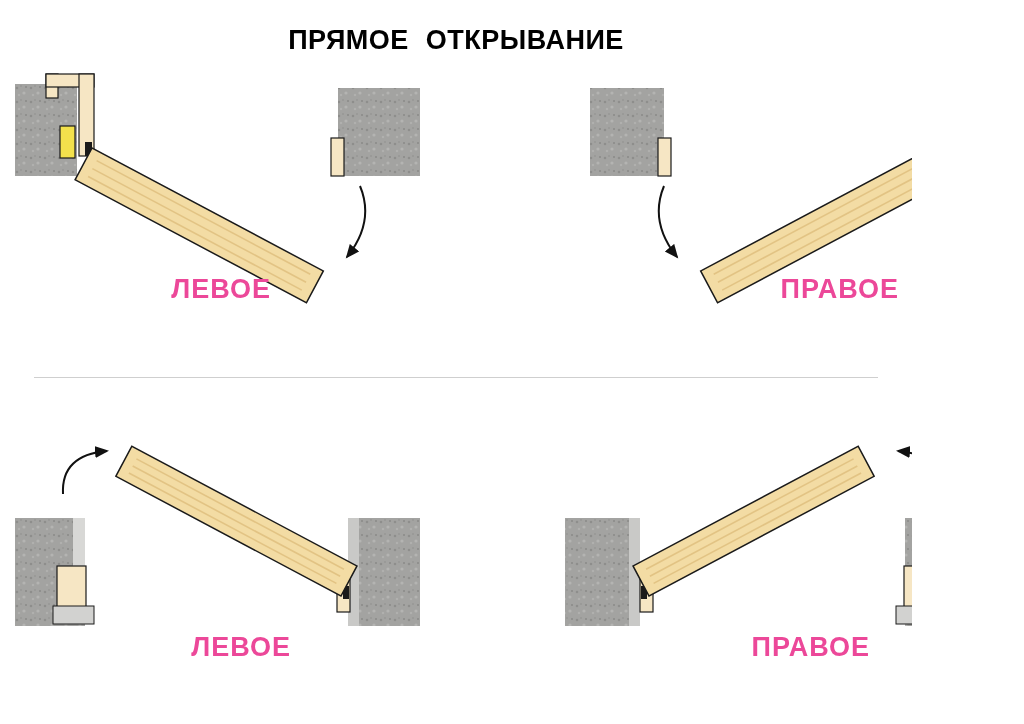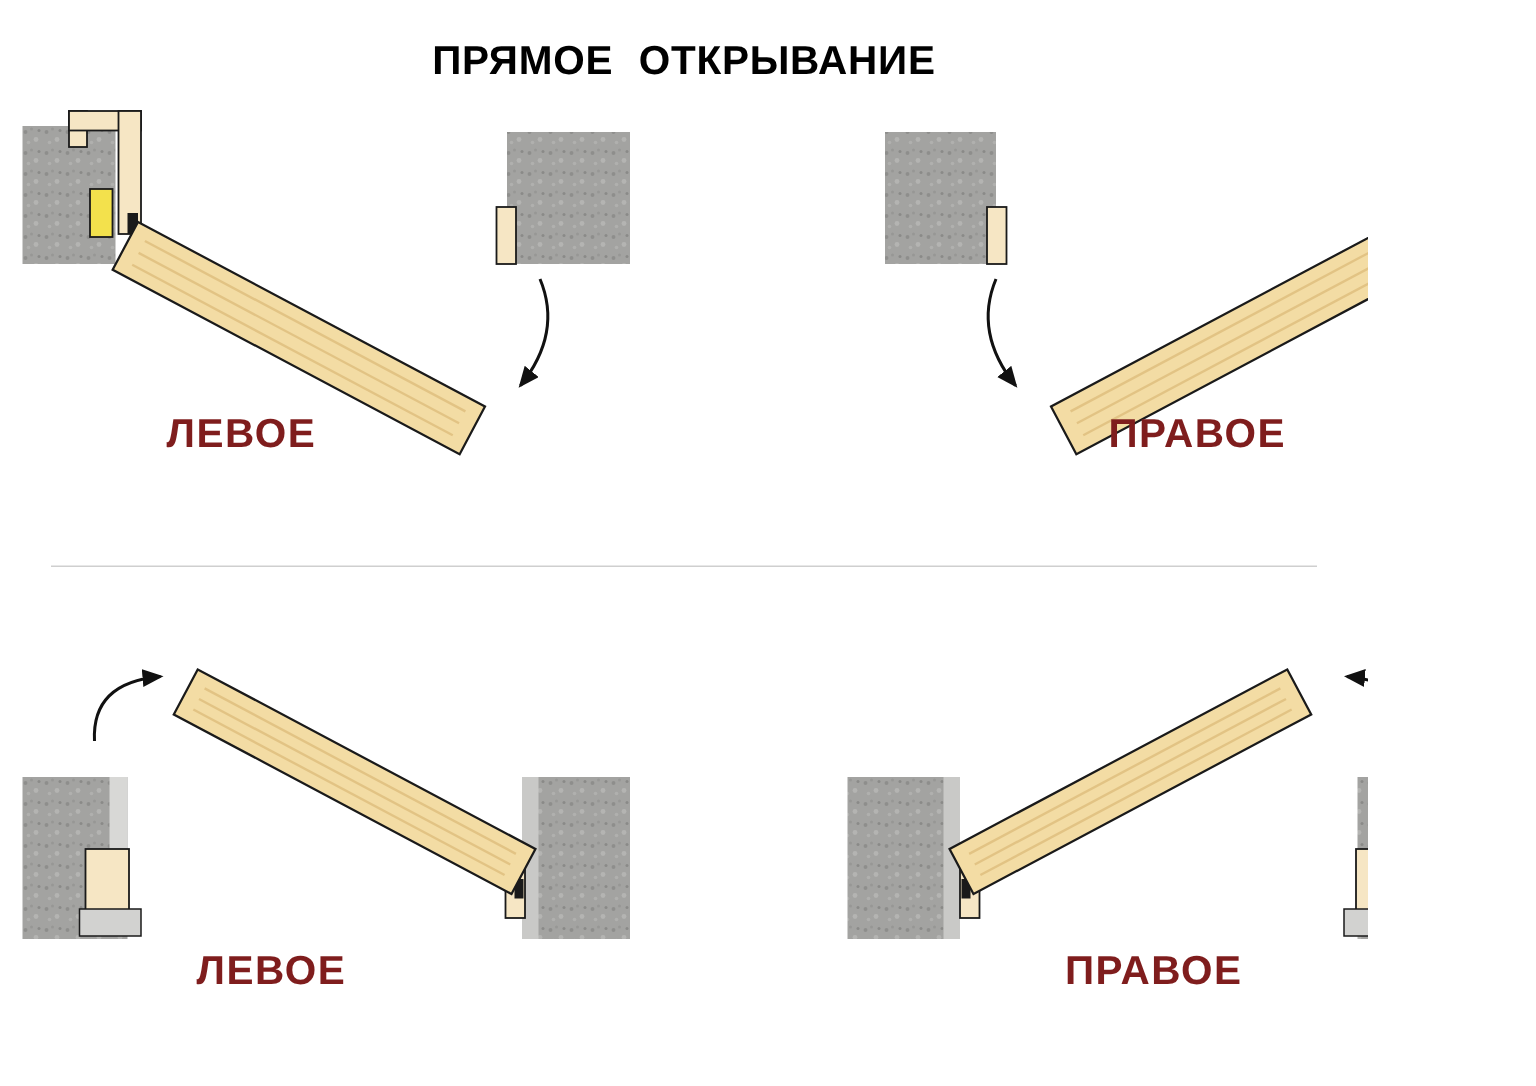--- a/index.html
+++ b/index.html
@@ -8,22 +8,22 @@
     font-family:"Liberation Sans",sans-serif;overflow:hidden;border-radius:10px;
   }
   .title{
     position:absolute;left:0;right:0;text-align:center;
     font-weight:700;font-size:27px;letter-spacing:.5px;word-spacing:9px;color:#000;
     line-height:1;
   }
   .title.top{top:27px;}
   .title.bottom{top:413px;}
   .variant-label{
-    position:absolute;width:160px;text-align:left;
-    font-weight:700;font-size:27px;letter-spacing:1px;color:#7f1d1d;line-height:1;
+    position:absolute;width:160px;text-align:right;
+    font-weight:700;font-size:27px;letter-spacing:1px;color:#ec4899;line-height:1;
   }
   .divider{position:absolute;left:34px;right:34px;top:377px;height:1px;background:#cfcfcf;}
   svg.diagram{position:absolute;left:0;top:0;}
   .frame{stroke:#1a1a1a;stroke-width:1.2;}
   .door{stroke:#1a1a1a;stroke-width:1.5;}
   .stripes line{stroke-width:1.6;}
   .arrow{fill:none;stroke:#111111;stroke-width:2;}
   .hinge{stroke:none;}
   .sill{stroke:#1a1a1a;stroke-width:1;}
 </style>

